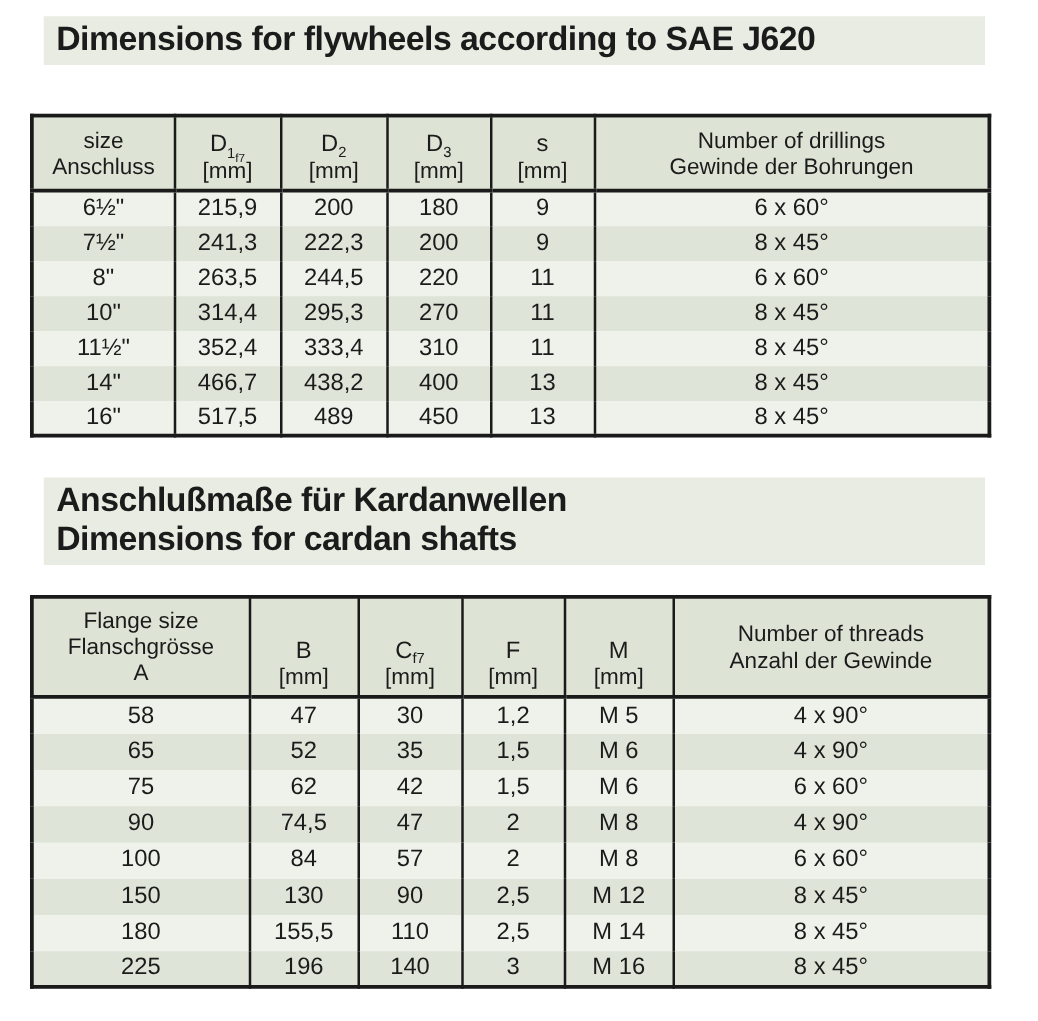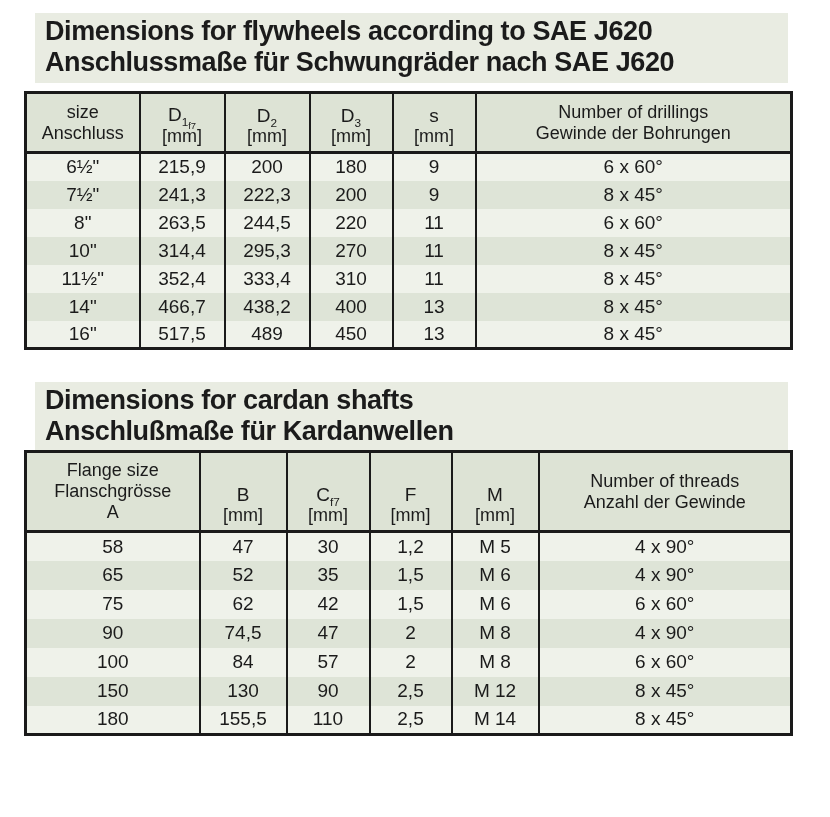--- a/index.html
+++ b/index.html
@@ -27,21 +27,21 @@
     white-space:nowrap;
   }
   .data-table{
     position:absolute;left:24px;width:766px;
     border-collapse:collapse;
     table-layout:fixed;
     border:3px solid var(--border,#1a1a1a);
     background:var(--row_light,#eff2ea);
   }
   #table-0{top:85px;margin-top:6px;}
-  #table-1{top:450px;}
+  #table-1{top:476px;}
   .data-table th,.data-table td{
     border-left:2px solid var(--border,#1a1a1a);
     border-right:2px solid var(--border,#1a1a1a);
     padding:0;
     text-align:center;
     overflow:hidden;
   }
   .data-table thead th{
     background:var(--header_bg,#dde3d5);
     border-bottom:3px solid var(--border,#1a1a1a);
@@ -67,21 +67,20 @@
   sub{font-size:0.62em;line-height:0;}
   sub sub{font-size:0.8em;}
 </style>
 </head>
 <body>
 
 <div class="page">
 
   <header class="title-block" id="title-0">
     <div class="title-line">Dimensions for flywheels according to SAE J620</div>
-    <div class="title-line">Anschlussmaße für Schwungräder nach SAE J620</div>
   </header>
 
   <table class="data-table" id="table-0">
     <colgroup>
       <col style="width:114px">
         <col style="width:85px">
         <col style="width:85px">
       <col style="width:83px">
         <col style="width:83px">
         <col style="width:316px">
@@ -188,22 +187,22 @@
           <td>517,5</td>
           <td>489</td>
           <td>450</td>
           <td>13</td>
           <td>8 x 45°</td>
         </tr>
       </tbody>
   </table>
 
   <header class="title-block" id="title-1">
+    <div class="title-line">Anschlußmaße für Kardanwellen</div>
     <div class="title-line">Dimensions for cardan shafts</div>
-    <div class="title-line">Anschlußmaße für Kardanwellen</div>
   </header>
 
   <table class="data-table" id="table-1">
     <colgroup>
       <col style="width:174px">
         <col style="width:87px">
         <col style="width:83px">
       <col style="width:82px">
         <col style="width:87px">
         <col style="width:253px">
@@ -307,16 +306,24 @@
           <td>8 x 45°</td>
         </tr>
         <tr>
           <td>180</td>
           <td>155,5</td>
           <td>110</td>
           <td>2,5</td>
           <td>M 14</td>
           <td>8 x 45°</td>
         </tr>
+        <tr>
+          <td>225</td>
+          <td>196</td>
+          <td>140</td>
+          <td>3</td>
+          <td>M 16</td>
+          <td>8 x 45°</td>
+        </tr>
       </tbody>
   </table>
 
 </div>
 
 </body></html>

